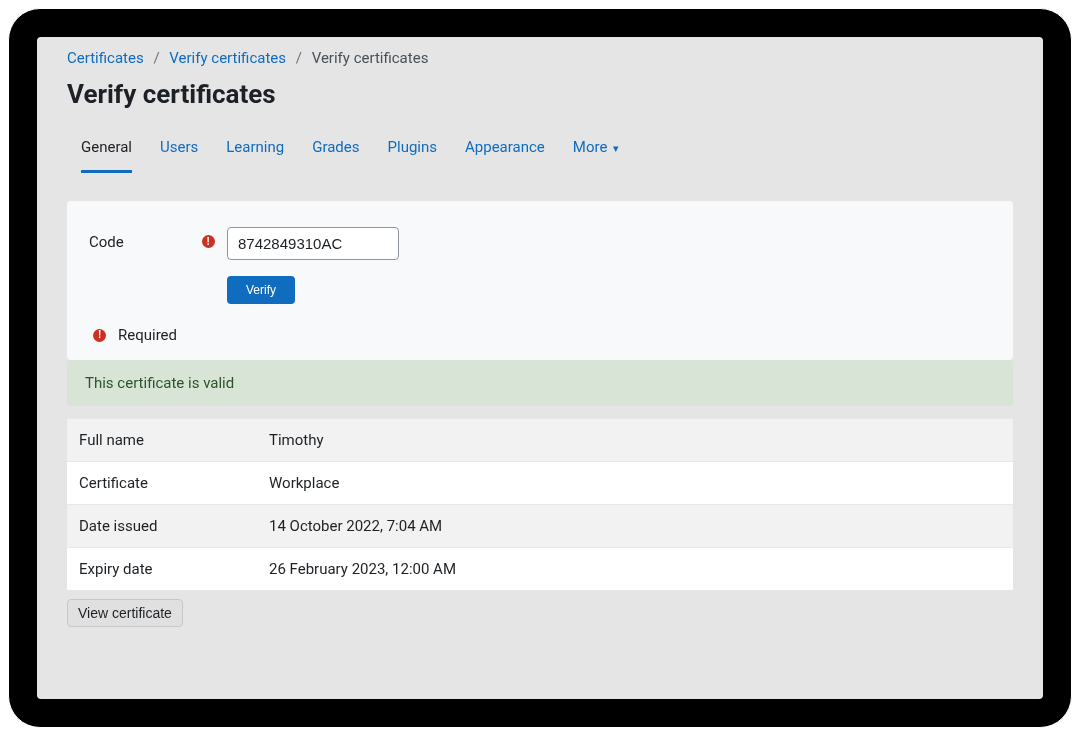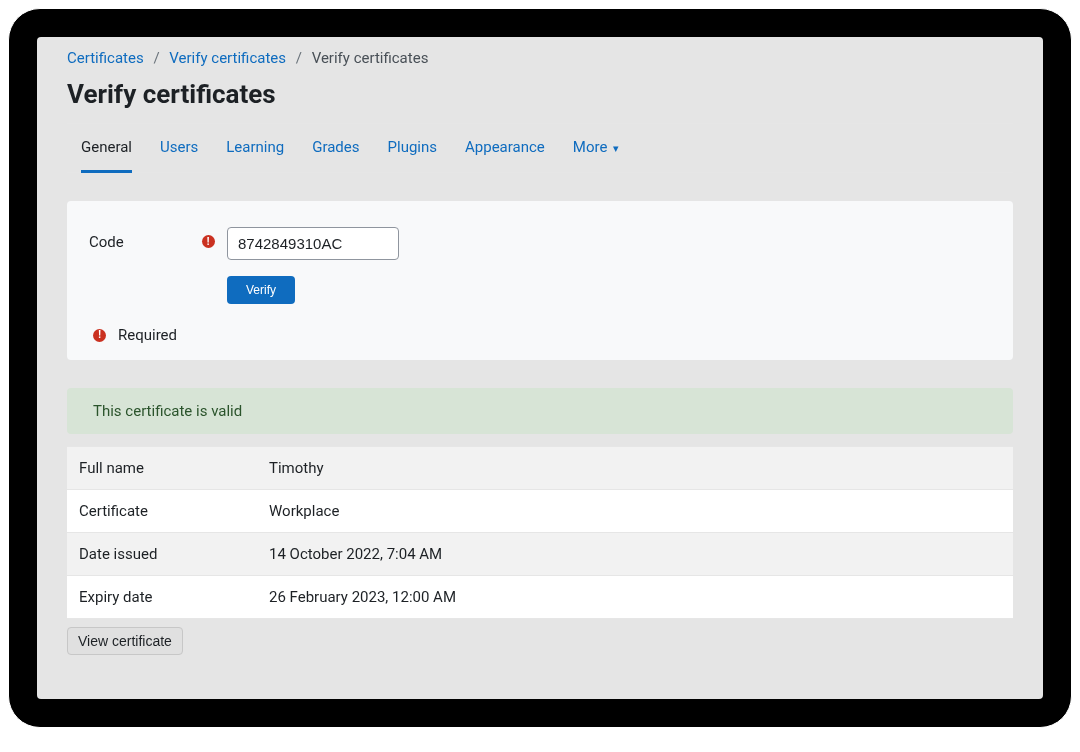--- a/index.html
+++ b/index.html
@@ -114,22 +114,21 @@
       align-items: center;
       gap: 12px;
       font-size: 15px;
       padding-left: 4px;
     }
 
     .alert-success {
       background: #d7e4d6;
       color: #2b542c;
       border-radius: 4px;
-      padding: 14px 26px;
-      margin-top: 28px;
+      padding: 14px 18px;
       font-size: 15px;
     }
 
     table.details {
       width: 100%;
       border-collapse: collapse;
       margin-top: 12px;
     }
     table.details tr:nth-child(odd) { background: #f2f2f2; }
     table.details tr:nth-child(even) { background: #fff; }

